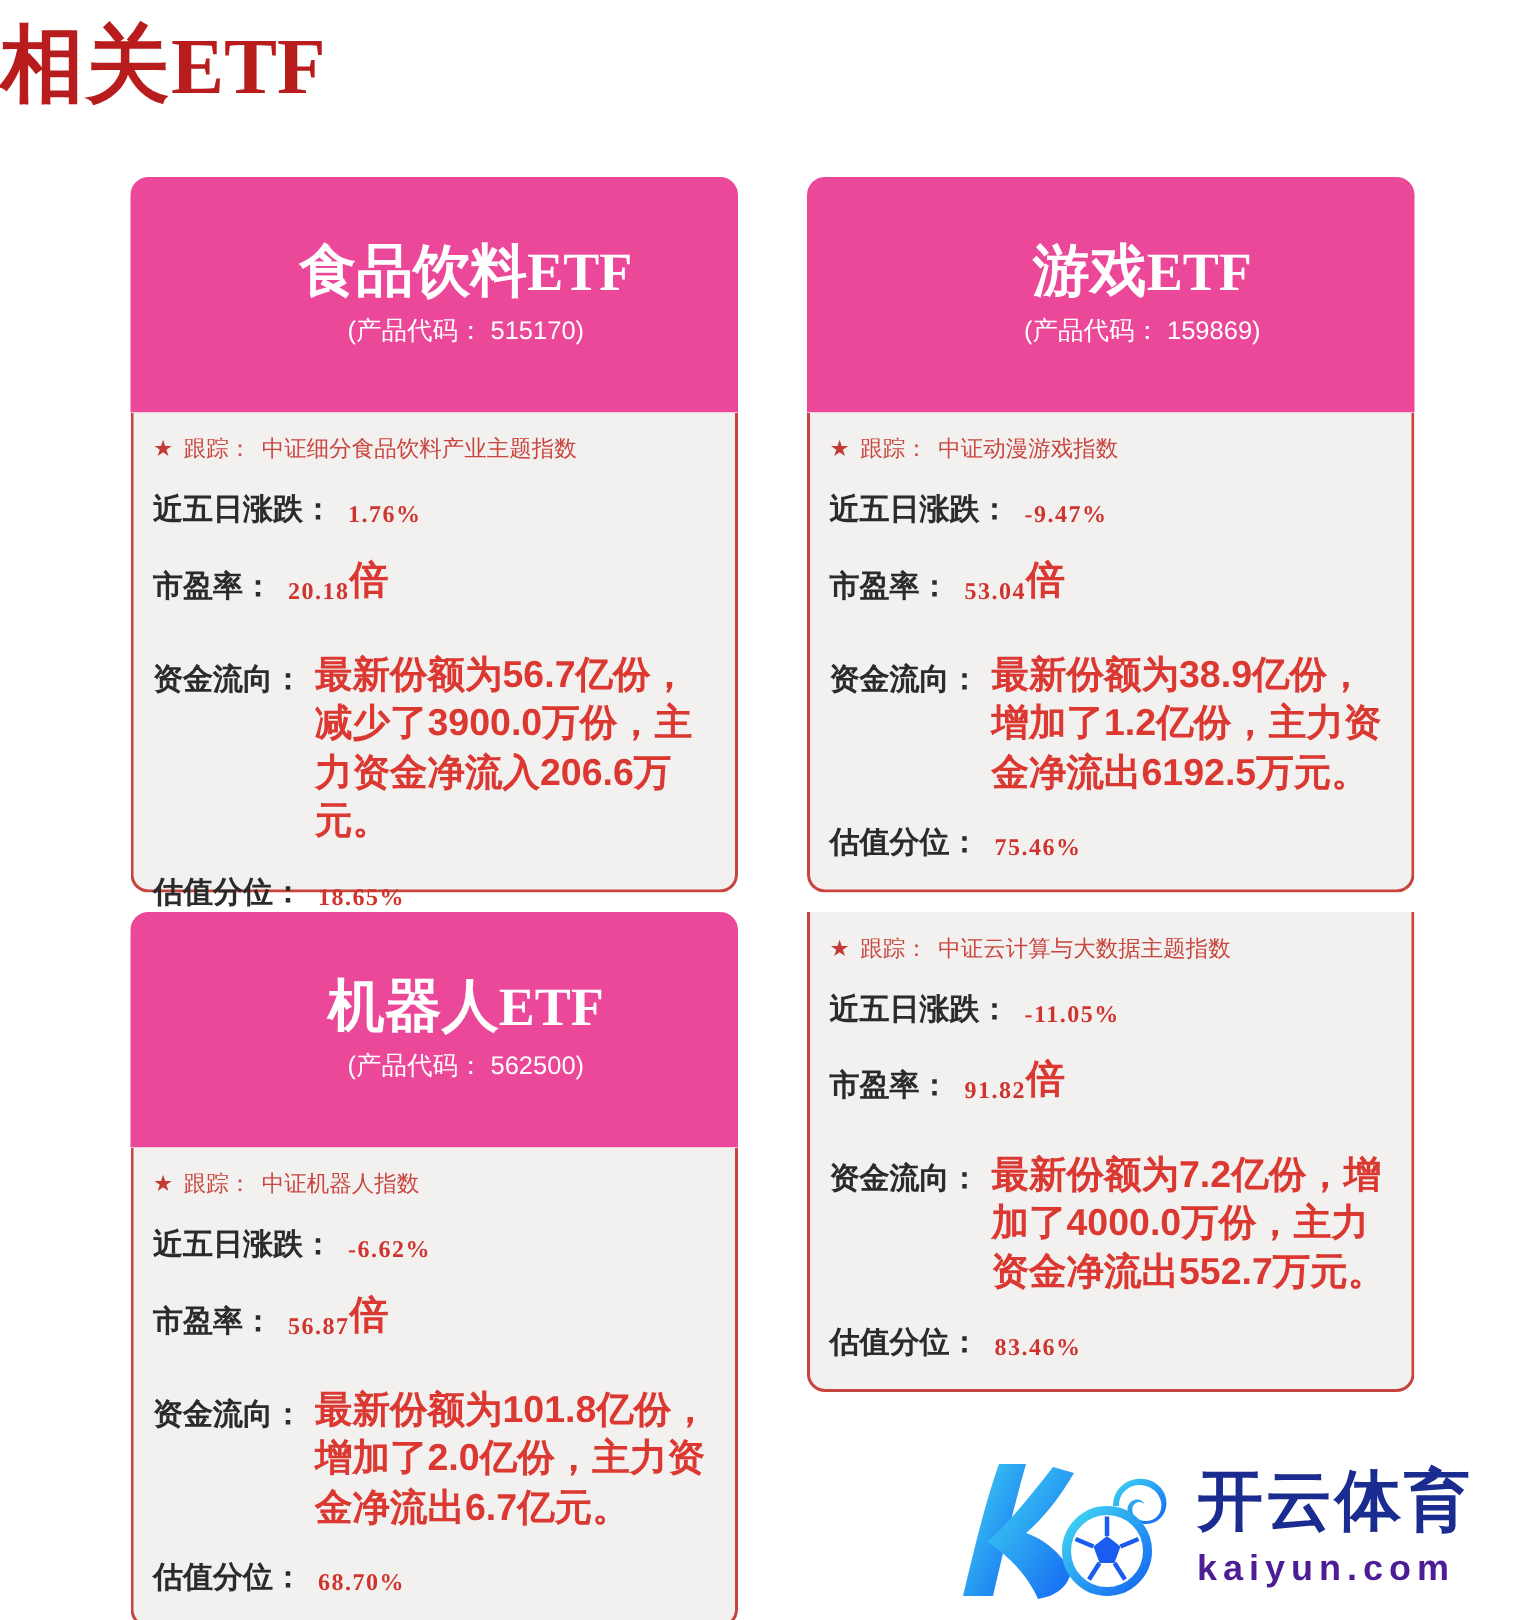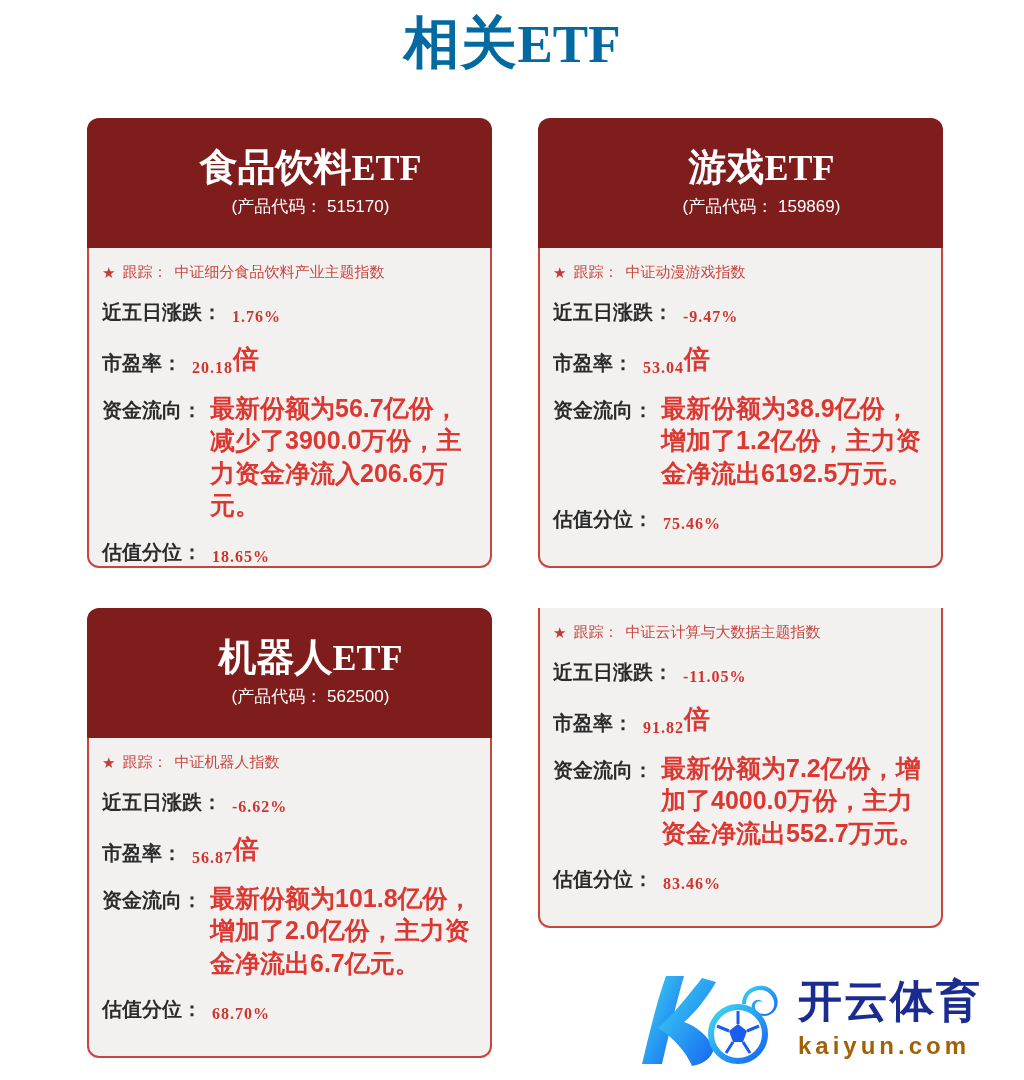--- a/index.html
+++ b/index.html
@@ -5,34 +5,34 @@
   * { margin:0; padding:0; box-sizing:border-box; }
   html,body { background:#ffffff; }
   .page {
     position:relative; width:1024px; height:1080px;
     background:#ffffff; overflow:hidden;
     font-family:"Liberation Sans", sans-serif;
   }
   
   .page-title {
     position:absolute; top:12px; left:0; width:1024px;
-    text-align:center; color:#0369a1; font-weight:bold; line-height:1.1;
+    color:#b91c1c; font-weight:bold; line-height:1.1;
   }
   .page-title .t-zh { font-size:56px; letter-spacing:1px; }
   .page-title .t-en { font-family:"Liberation Serif", serif; font-size:53px; }
 
   
   .grid {
     position:absolute; top:118px; left:87px; width:853px;
     display:grid; grid-template-columns:405px 405px;
     column-gap:46px; row-gap:40px;
   }
   .card { width:405px; height:450px; }
   .card-header {
-    height:130px; background:#7f1d1d; border-radius:12px 12px 0 0;
+    height:157px; background:#ec4899; border-radius:12px 12px 0 0;
     color:#ffffff; text-align:center;
     display:flex; flex-direction:column; justify-content:center; gap:9px;padding-left:42px;
   }
   .card-name { font-weight:bold; line-height:1; }
   .card-name .n-zh { font-size:38px; }
   .card-name .n-en { font-family:"Liberation Serif", serif; font-size:36px; }
   .card-code { font-size:17px; font-weight:normal; }
 
   .card-body {
     height:320px; background:#f2f1f0;
@@ -47,40 +47,40 @@
   .star-icon { font-size:15px; line-height:1; color:#c43b35; }
 
   .stat-row { display:flex; align-items:flex-end; margin-top:17px; }
   .stat-label {
     font-size:20px; font-weight:bold; color:#2b2b2b; white-space:nowrap;
   }
   .stat-value {
     font-family:"Liberation Serif", serif; font-weight:bold;
     color:#cf352e; font-size:16px; margin-left:10px; letter-spacing:1px;
   }
-  .flow-row { display:flex; align-items:flex-start; margin-top:15px; }
+  .flow-row { display:flex; align-items:flex-start; margin-top:30px; }
   .flow-row .stat-label { margin-top:5px; }
   .flow-value {
     font-weight:bold; color:#dc3832; font-size:25px;
     line-height:1.3; margin-left:8px; flex:1;
   }
 
   
   .watermark {
     position:absolute; left:628px; top:968px; width:392px; height:104px;
     display:flex; align-items:center; z-index:5;
   }
   .wm-logo { width:168px; height:104px; flex:0 0 auto; }
   .wm-text { display:flex; flex-direction:column; align-items:flex-start; margin-left:2px; }
   .wm-brand {
     color:#1a2c8f; font-weight:bold; font-size:44px; line-height:1;
     letter-spacing:2px; white-space:nowrap;font-family:Liberation Mono, monospace;
   }
   .wm-domain {
-    color:#a16207; font-weight:bold; font-size:24px; line-height:1;
+    color:#4c1d95; font-weight:bold; font-size:24px; line-height:1;
     letter-spacing:4px; margin-top:8px; white-space:nowrap;
   }
 </style>
 </head>
 <body>
 
 <div class="page">
 
   <div class="page-title">
     <span class="t-zh">相关</span><span class="t-en">ETF</span>

